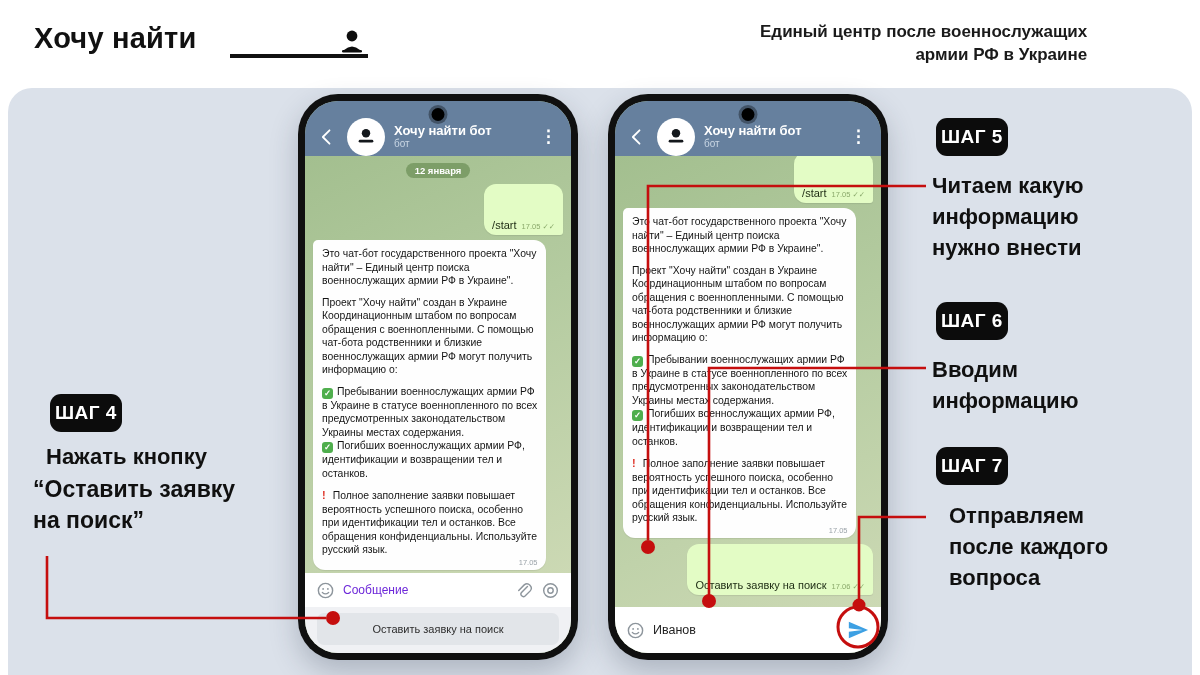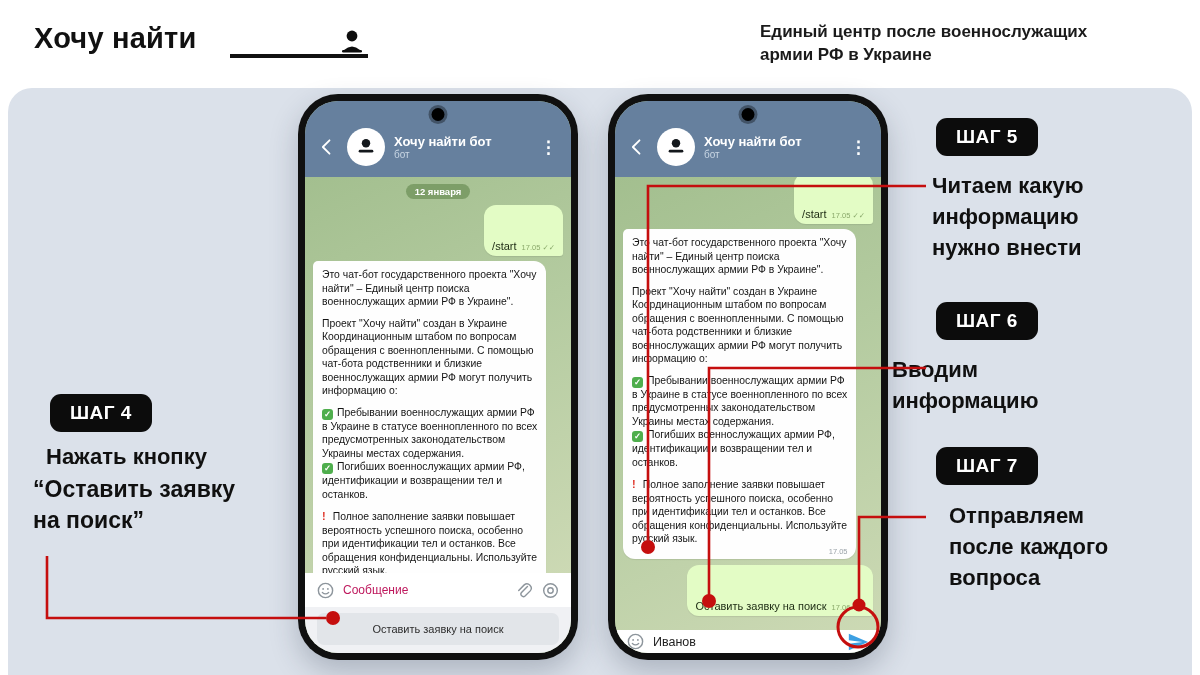--- a/index.html
+++ b/index.html
@@ -1,37 +1,37 @@
 <!DOCTYPE html>
 <html><head>
 <meta charset="utf-8">
 <style>
   * { margin:0; padding:0; box-sizing:border-box; }
   body { font-family:"Liberation Sans", sans-serif; background:#fff; }
   .canvas { position:relative; width:1200px; height:675px; background:#ffffff; overflow:hidden; }
 
   
-  .topband { position:absolute; left:0; top:0; width:1200px; height:88px; background:#ffffff; }
+  .topband { position:absolute; left:0; top:0; width:1200px; height:88px; background:#ffffff;text-align:right; }
   .logo-wrap { position:absolute; left:34px; top:22px; display:flex; align-items:flex-end; }
   .logo-text { font-size:29px; font-weight:600; color:#111; letter-spacing:.2px; }
   .logo-line { position:absolute; left:230px; top:54px; width:138px; height:3.5px; background:#111; }
   .logo-bust { position:absolute; left:340px; top:28px; width:24px; height:26px; }
   .tagline { position:absolute; left:760px; top:20px; font-size:17px; font-weight:700; color:#1a1a1a; line-height:23px; white-space:pre-line; }
 
   
   .panel { position:absolute; left:8px; right:8px; top:88px; bottom:0; background:#dbe1ea; border-radius:24px 24px 0 0; }
 
   
   .phone { position:absolute; width:280px; height:566px; background:#101010; border-radius:40px; padding:7px; box-shadow:0 12px 28px rgba(40,50,70,.25); }
   .phone-left { left:298px; top:94px; }
   .phone-right { left:608px; top:94px; }
   .screen { position:relative; width:100%; height:100%; border-radius:33px; overflow:hidden; display:flex; flex-direction:column; background:#b7cda4; }
   .camera { position:absolute; left:50%; top:7px; transform:translateX(-50%); width:13px; height:13px; background:#000; border-radius:50%; box-shadow:0 0 0 3px rgba(0,0,0,.35); z-index:5; }
 
-  .tg-header { height:76px; background:#66809e; display:flex; align-items:center; padding:16px 10px 0 12px; flex:0 0 auto; }
+  .tg-header { height:55px; background:#66809e; display:flex; align-items:center; padding:16px 10px 0 12px; flex:0 0 auto; }
   .back-arrow { width:20px; height:20px; flex:0 0 auto; }
   .avatar { width:38px; height:38px; background:#fff; border-radius:50%; margin:0 9px 0 10px; display:flex; align-items:center; justify-content:center; flex:0 0 auto; }
   .chat-titles { flex:1; overflow:hidden; }
   .chat-title { color:#fff; font-size:13px; font-weight:700; line-height:15px; }
   .chat-sub { color:#c9d6e4; font-size:10px; line-height:12px; }
   .menu-dots { color:#fff; font-size:17px; font-weight:700; padding:0 4px; }
 
   .chat { flex:1 1 auto; background:linear-gradient(155deg,#a3bf8f 0%,#b4cba0 45%,#ccd9b4 100%); padding:5px 8px 4px; display:flex; flex-direction:column; overflow:hidden; position:relative; }
   .date-chip { align-self:center; background:rgba(118,152,96,.85); color:#fff; font-size:9.5px; font-weight:700; padding:2px 9px; border-radius:10px; margin:2px 0 4px; }
   .out-bubble { align-self:flex-end; background:#e3fcc5; border-radius:12px 12px 3px 12px; padding:3px 8px 4px; display:flex; align-items:flex-end; gap:5px; margin:2px 0 5px; box-shadow:0 1px 1px rgba(0,0,0,.08); }
@@ -44,31 +44,31 @@
   .bubble-time { position:absolute; right:8px; bottom:3px; font-size:7.5px; color:#9aa2a8; }
   .check-sq { display:inline-block; width:11px; height:11px; background:#4fae4d; color:#fff; border-radius:3px; font-size:8.5px; line-height:11px; text-align:center; margin-right:4px; vertical-align:-1px; font-weight:700; }
   .warn-mark { color:#df372c; font-weight:800; font-size:11px; margin-right:7px; }
 
   .reply-bubble { position:relative; align-self:flex-start; width:93%; background:#fefefe; border-radius:5px 12px 12px 12px; padding:7px 9px 8px; box-shadow:0 1px 1px rgba(0,0,0,.08); margin-top:4px; }
   .reply-bubble .r1 { font-size:10.4px; color:#141414; margin-bottom:11px; }
   .reply-bubble .r2 { font-size:10.4px; color:#141414; }
 
   .input-bar { flex:0 0 auto; background:#fff; display:flex; align-items:center; padding:0 11px; gap:8px; }
   .phone-left .input-bar { height:34px; }
-  .phone-right .input-bar { height:23px; }
-  .placeholder { flex:1; font-size:12px; color:#be185d; }
+  .phone-right .input-bar { height:46px; }
+  .placeholder { flex:1; font-size:12px; color:#6d28d9; }
   .typed { flex:1; font-size:12.5px; color:#222; }
   .ib-icon { width:19px; height:19px; flex:0 0 auto; }
   .send-btn { width:24px; height:24px; flex:0 0 auto; display:flex; align-items:center; justify-content:center; }
 
   .kb-bar { flex:0 0 auto; height:46px; background:#f0f1f4; padding:6px 12px 8px; }
   .kb-btn { width:100%; height:100%; background:#e2e5e9; border-radius:7px; display:flex; align-items:center; justify-content:center; font-size:11px; color:#2d2d2d; }
 
   
-  .badge { position:absolute; background:#0c0c0c; color:#fff; font-size:19px; font-weight:700; padding:8px 20px; border-radius:11px; letter-spacing:.5px; }
+  .badge { position:absolute; background:#0c0c0c; color:#fff; font-size:19px; font-weight:700; padding:8px 5px; border-radius:11px; letter-spacing:.5px; }
   .step-text { position:absolute; font-size:22px; font-weight:700; color:#101010; line-height:31px; white-space:pre-line; }
   .step4-normal { position:absolute; left:46px; top:444px; font-size:22px; font-weight:600; color:#101010; }
   .step4-bold { position:absolute; left:33px; top:474px; font-size:23px; font-weight:800; color:#101010; line-height:31px; white-space:pre-line; }
 
   .overlay { position:absolute; left:0; top:0; width:1200px; height:675px; pointer-events:none; z-index:40; }
 </style>
 </head>
 <body>
 
 <div class="canvas">
@@ -215,21 +215,21 @@
   <div class="step4-normal">Нажать кнопку</div>
   <div class="step4-bold">“Оставить заявку
  на поиск”</div>
 
   <div class="badge" style="left:936px; top:118px;">ШАГ 5</div>
   <div class="step-text" style="left:932px; top:170px;">Читаем какую
 информацию
 нужно внести</div>
 
   <div class="badge" style="left:936px; top:302px;">ШАГ 6</div>
-  <div class="step-text" style="left:892px; top:354px;">Вводим
+  <div class="step-text" style="left:932px; top:354px;">Вводим
 информацию</div>
 
   <div class="badge" style="left:936px; top:447px;">ШАГ 7</div>
   <div class="step-text" style="left:932px; top:500px;margin-left:17px;">Отправляем
 после каждого
 вопроса</div>
 
   <svg class="overlay" viewBox="0 0 1200 675">
 
     <path d="M47 556 V618 H326" stroke="#c50e0e" stroke-width="2.6" fill="none"></path>

